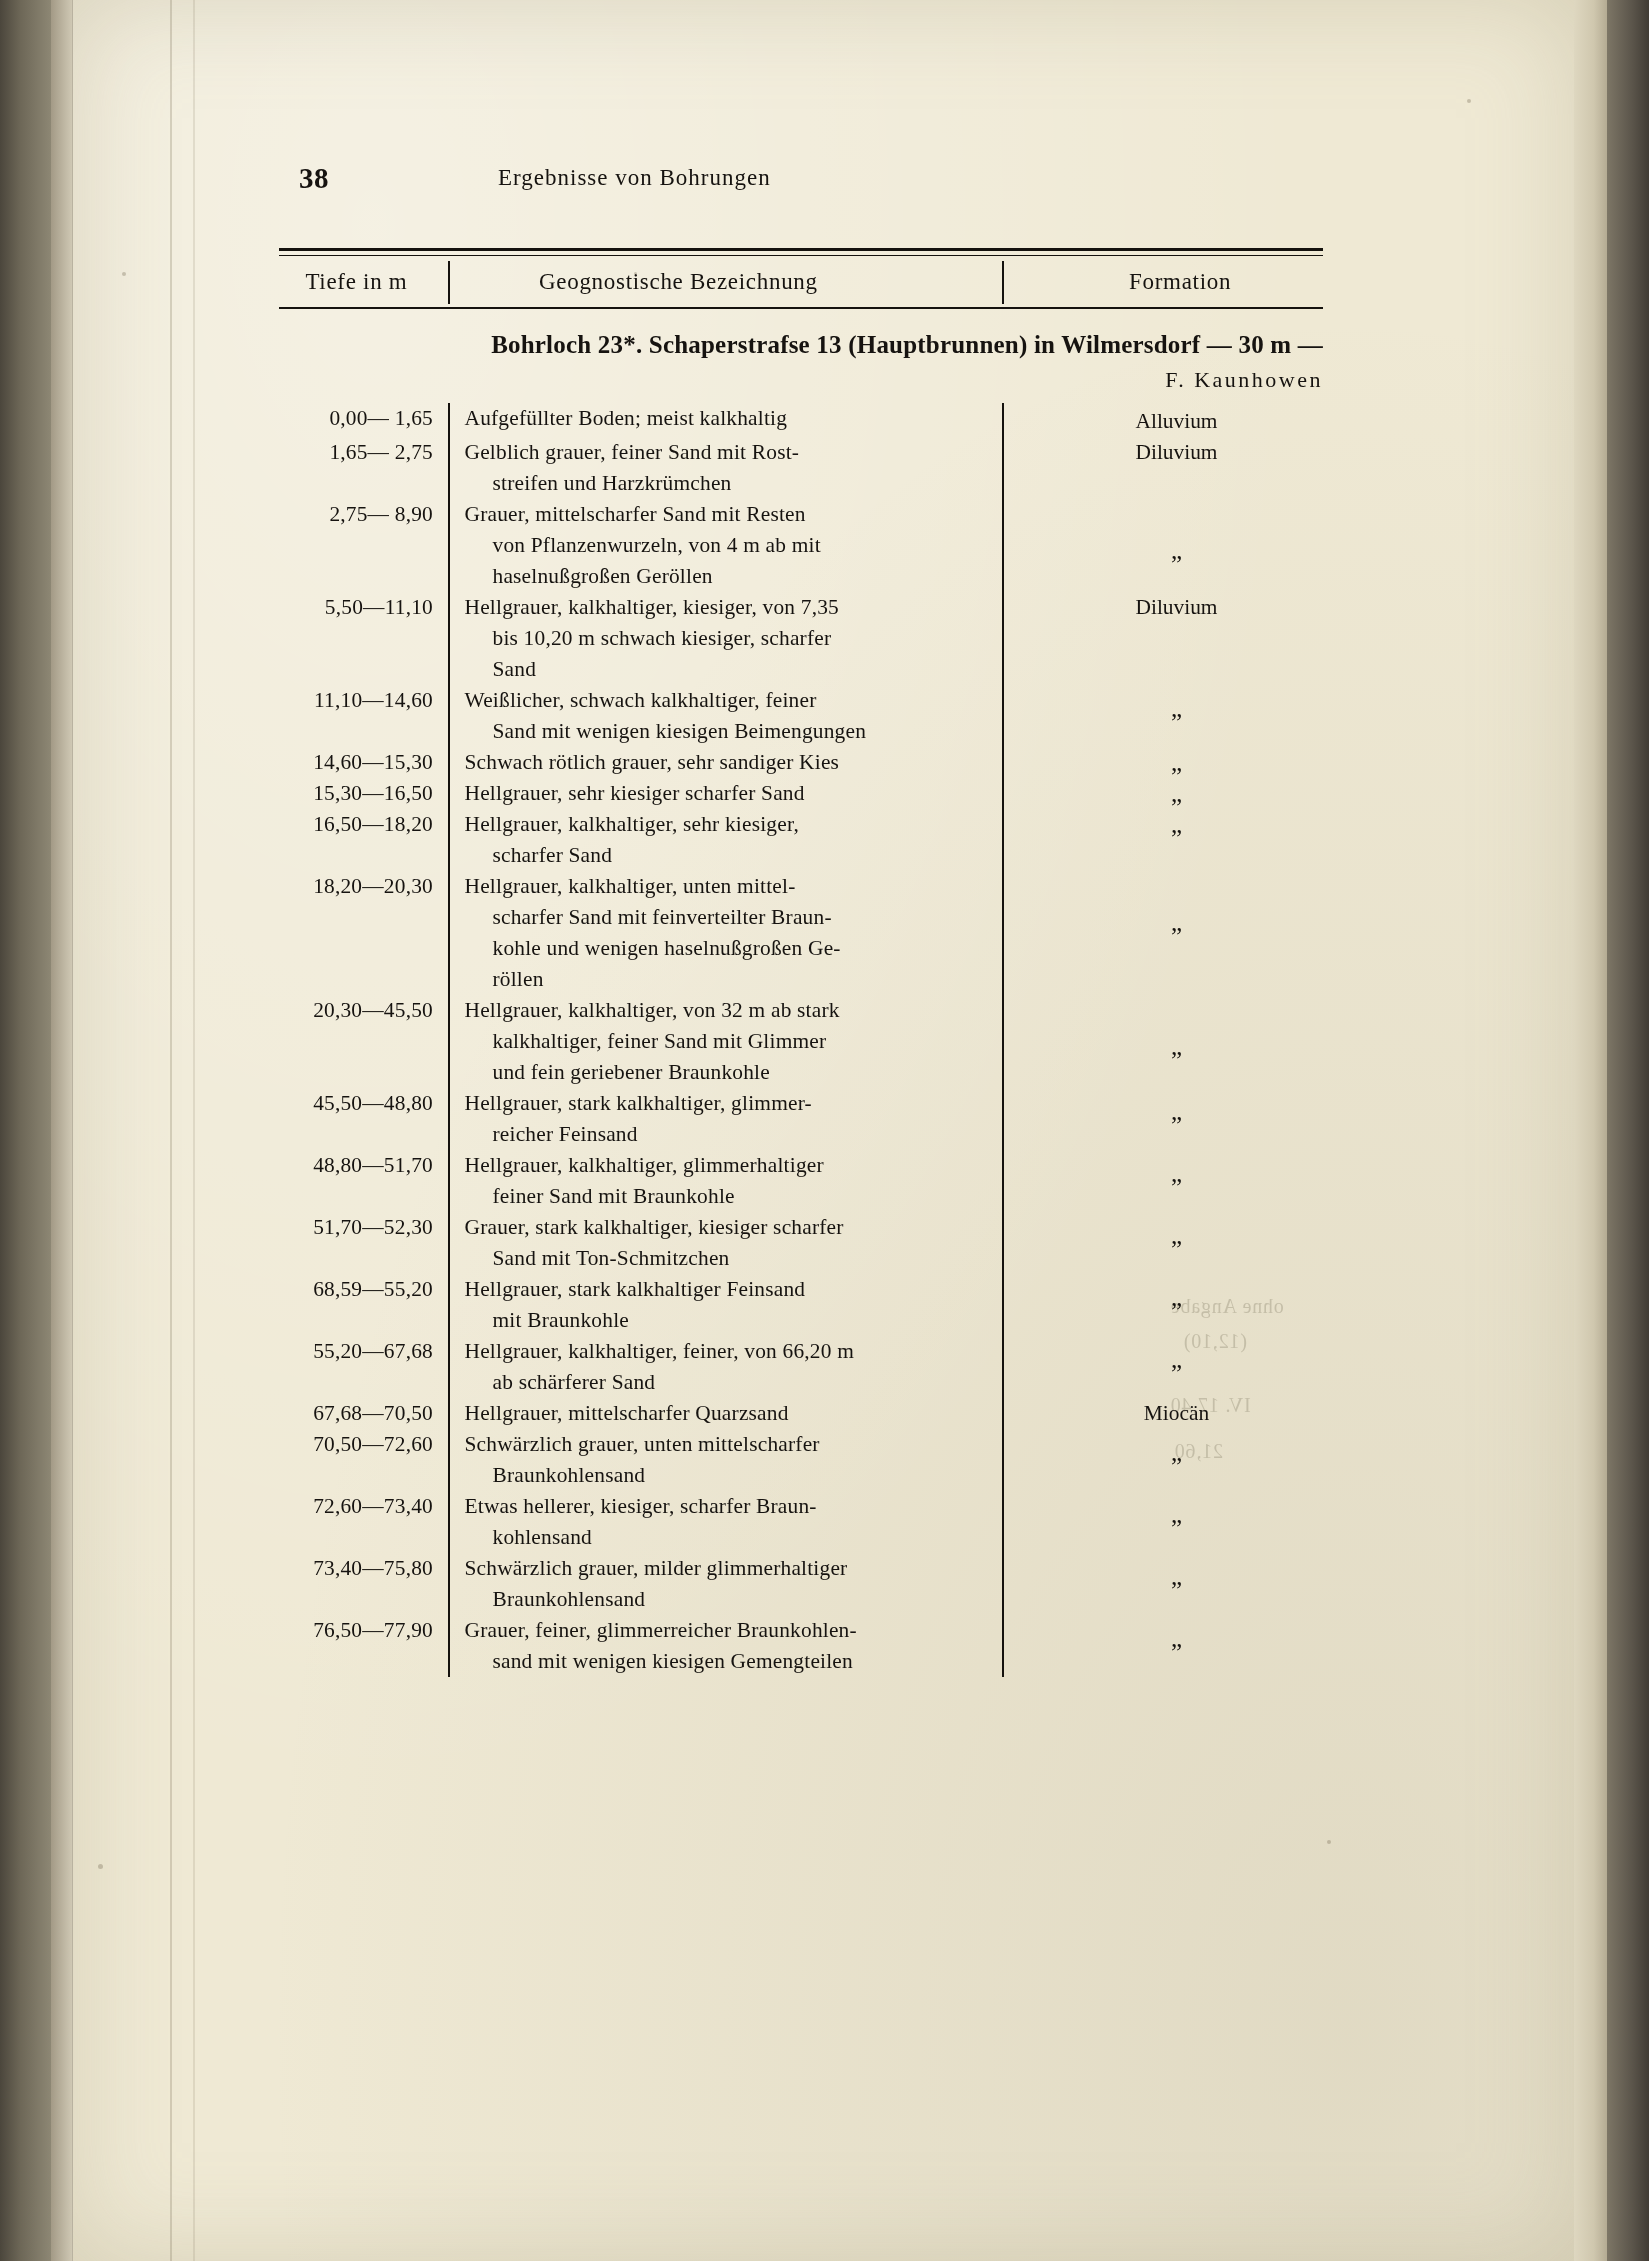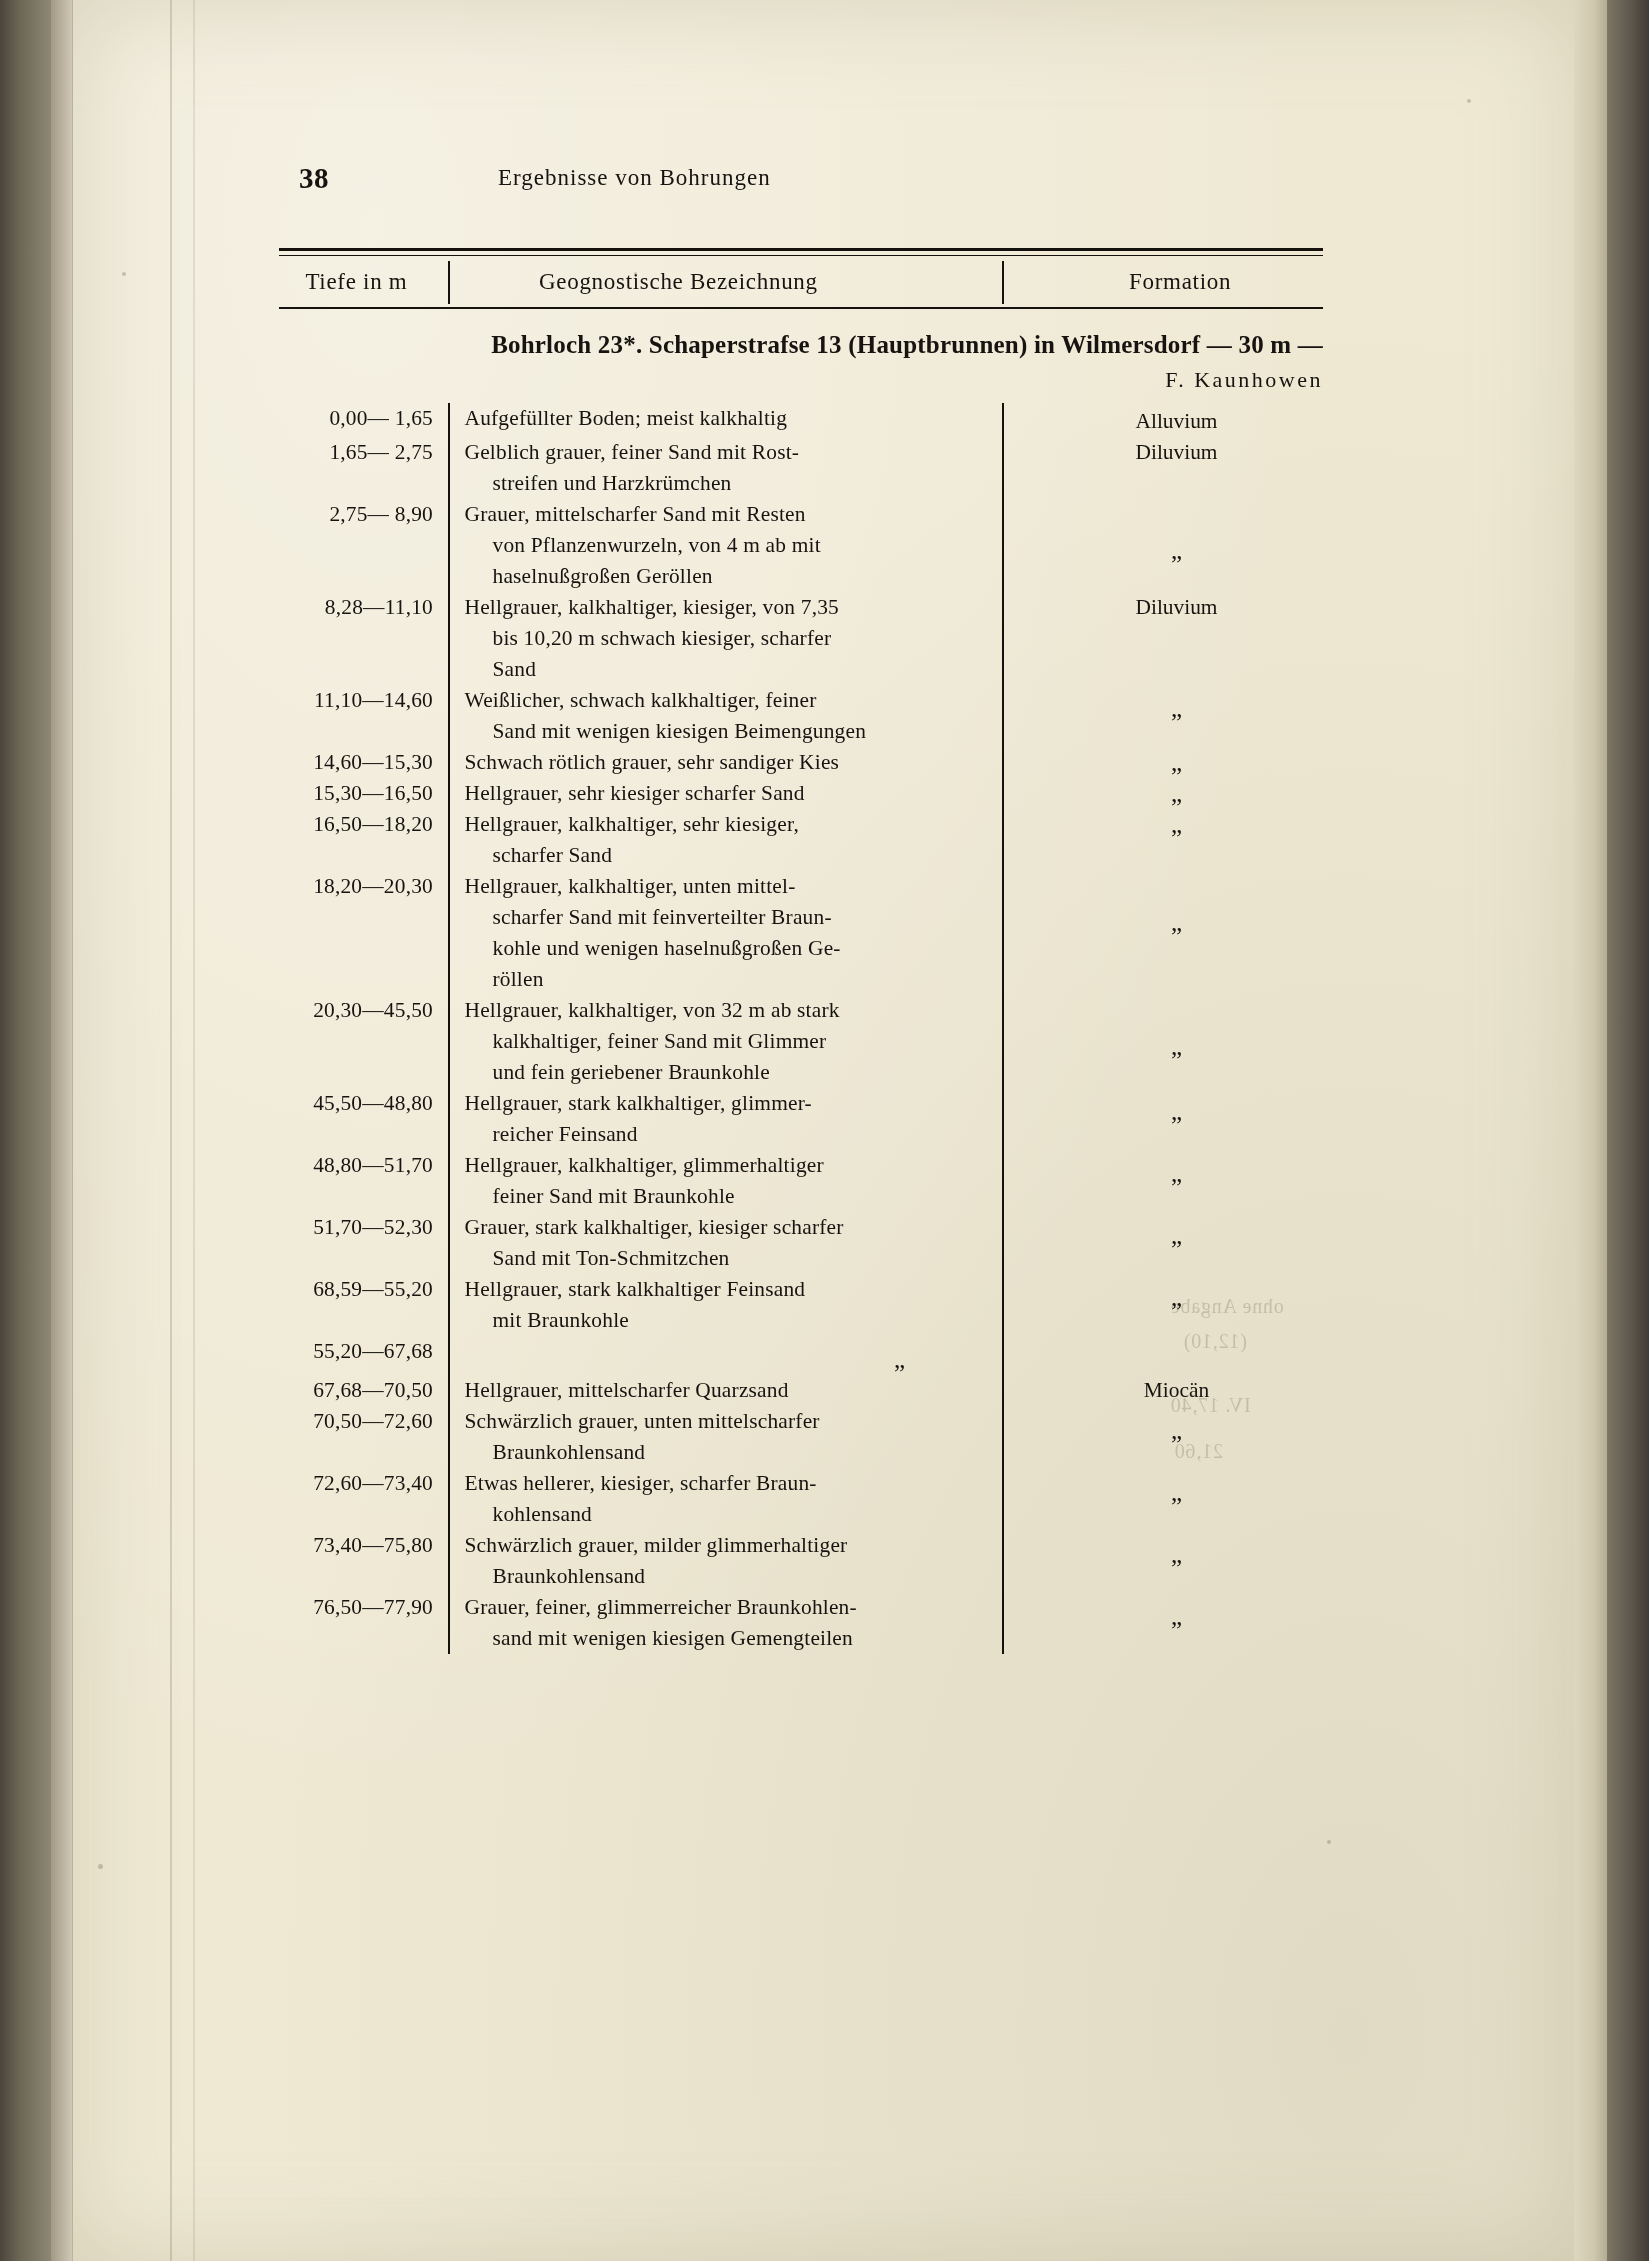--- a/index.html
+++ b/index.html
@@ -312,21 +312,21 @@
           <div class="c-depth">2,75— 8,90</div>
           <div class="c-desc">
             <span>Grauer, mittelscharfer Sand mit Resten</span>
             <span class="ind">von Pflanzenwurzeln, von 4 m ab mit</span>
             <span class="ind">haselnußgroßen Geröllen</span>
           </div>
           <div class="c-form ditto pad-top2">„</div>
         </div>
 
         <div class="row">
-          <div class="c-depth">8,28—11,10</div>
+          <div class="c-depth">5,50—11,10</div>
           <div class="c-desc">
             <span>Hellgrauer, kalkhaltiger, kiesiger, von 7,35</span>
             <span class="ind">bis 10,20 m schwach kiesiger, scharfer</span>
             <span class="ind">Sand</span>
           </div>
           <div class="c-form">Diluvium</div>
         </div>
 
         <div class="row">
           <div class="c-depth">11,10—14,60</div>
@@ -414,20 +414,24 @@
           <div class="c-depth">68,59—55,20</div>
           <div class="c-desc">
             <span>Hellgrauer, stark kalkhaltiger Feinsand</span>
             <span class="ind">mit Braunkohle</span>
           </div>
           <div class="c-form ditto pad-top">„</div>
         </div>
 
         <div class="row">
           <div class="c-depth">55,20—67,68</div>
+          <div class="c-desc">
+            <span>Hellgrauer, kalkhaltiger, feiner, von 66,20 m</span>
+            <span class="ind">ab schärferer Sand</span>
+          </div>
           <div class="c-form ditto pad-top">„</div>
         </div>
 
         <div class="row">
           <div class="c-depth">67,68—70,50</div>
           <div class="c-desc">
             <span>Hellgrauer, mittelscharfer Quarzsand</span>
           </div>
           <div class="c-form">Miocän</div>
         </div>

